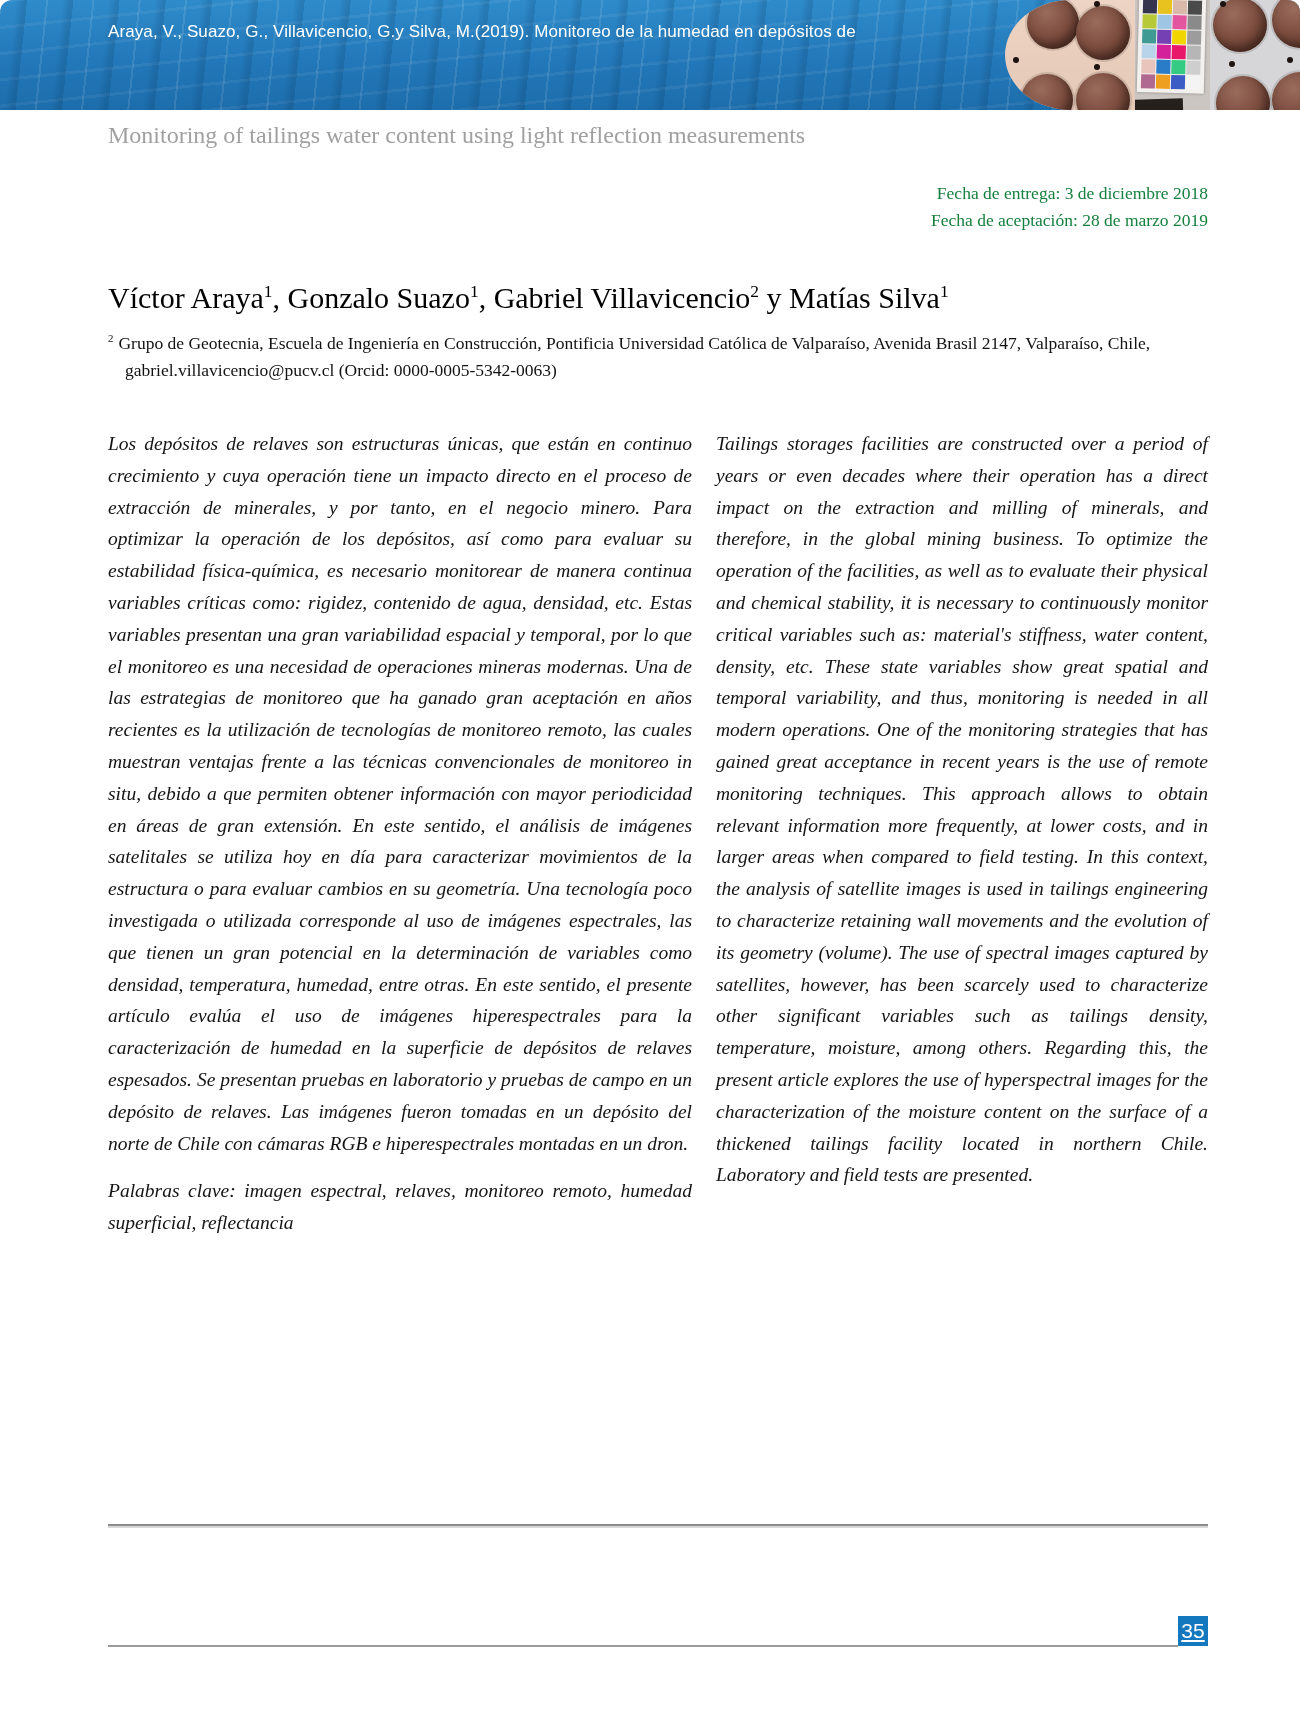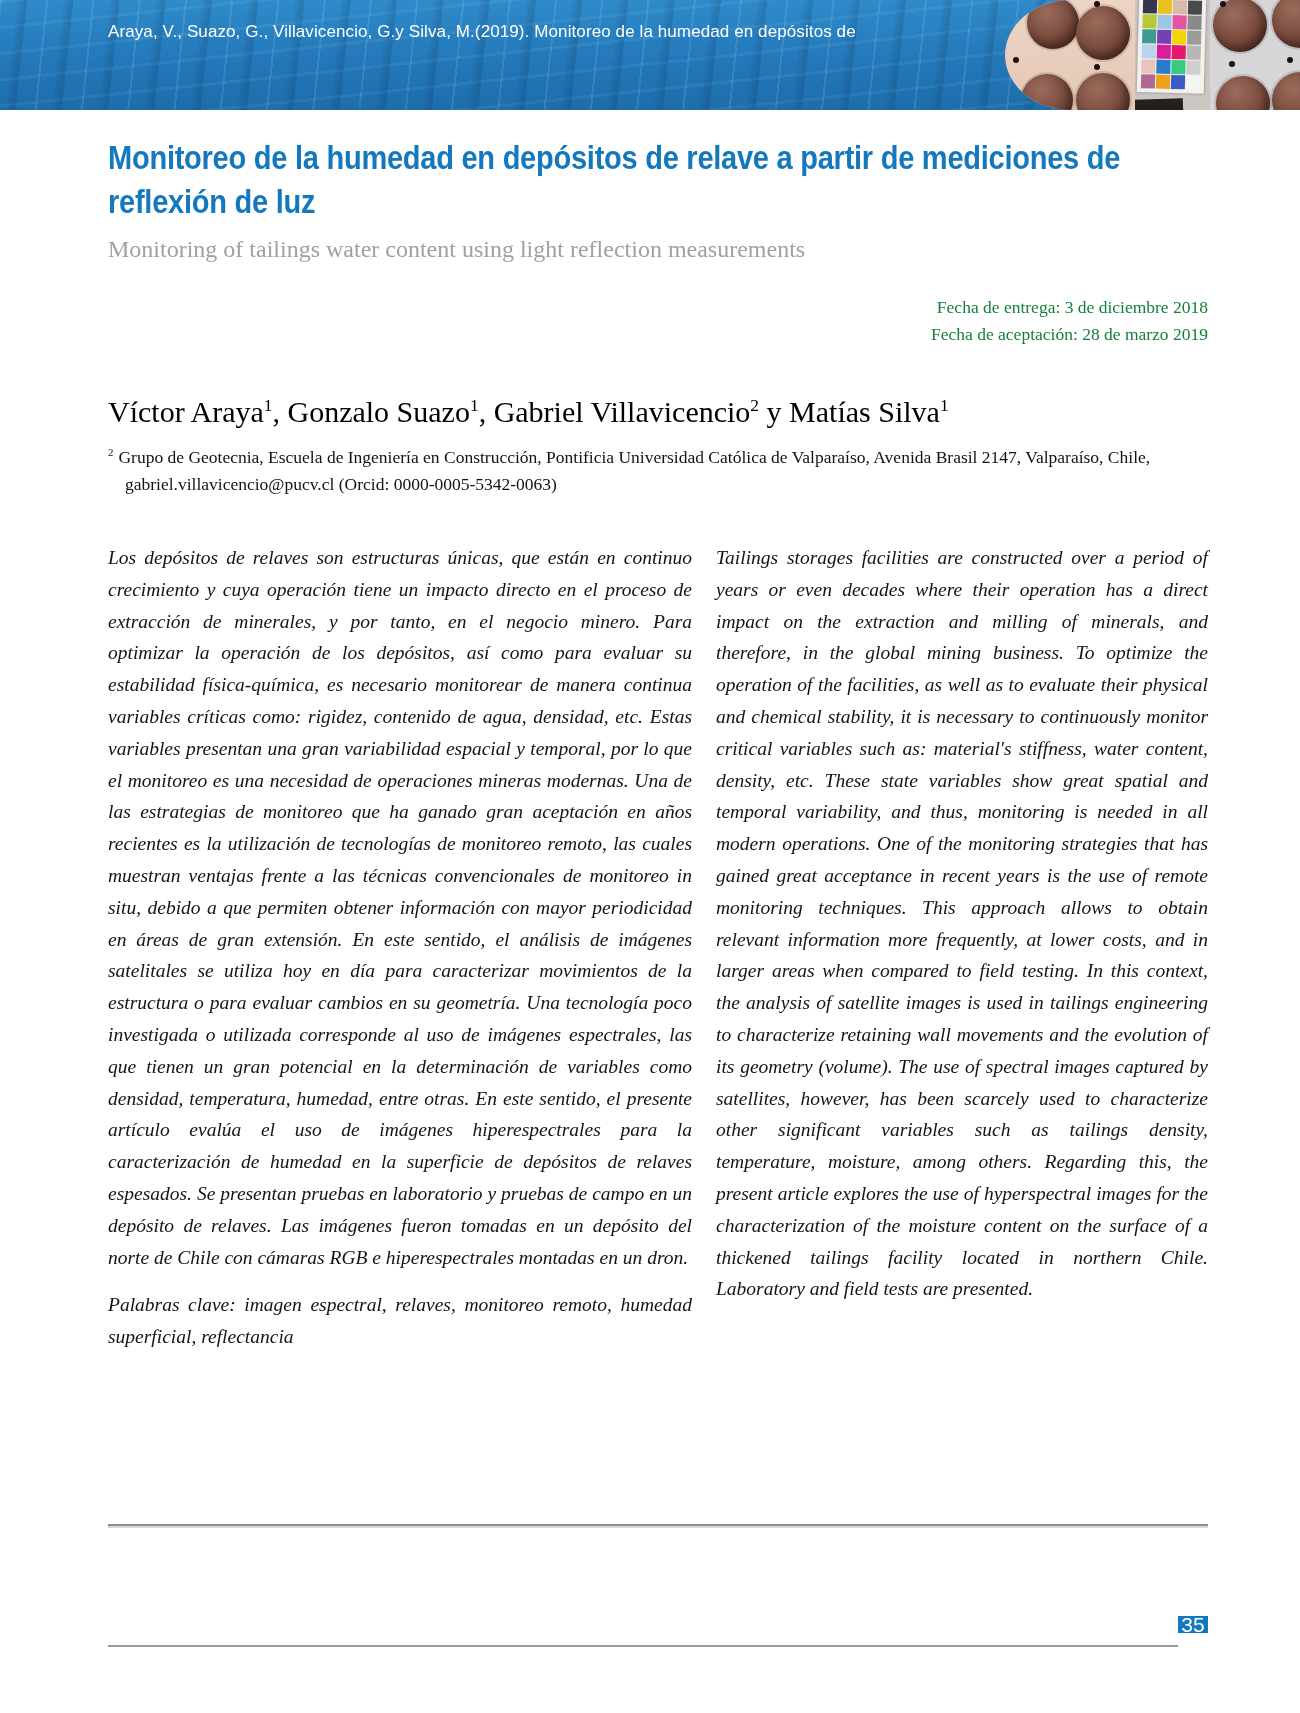--- a/index.html
+++ b/index.html
@@ -1,18 +1,18 @@
 <!DOCTYPE html>
 <html lang="es" style="--accent_blue: #1478be; --banner_blue: #2378b9; --banner_blue_light: #2f8bca; --banner_blue_dark: #1d6dab; --subtitle_gray: #a0a0a0;"><head>
 <meta charset="utf-8">
 <style>
   html,body { margin:0; padding:0; background:#ffffff; }
   .page {
     position:relative; width:1300px; height:1713px; background:#ffffff;
-    font-family:"Liberation Serif", serif; overflow:hidden;
+    font-family:"Liberation Serif", serif; overflow:hidden;border-radius:12px;
   }
 
   
   .banner {
     position:absolute; top:0; left:0; width:1300px; height:110px;
     background:
       repeating-linear-gradient(96deg,
         rgba(255,255,255,.10) 0 2px, rgba(255,255,255,0) 2px 16px,
         rgba(6,44,78,.16) 24px 27px, rgba(255,255,255,0) 27px 46px),
       repeating-linear-gradient(174deg,
@@ -66,21 +66,21 @@
     margin:0; font-style:italic; font-size:19.5px; line-height:31.8px;
     text-align:justify; color:#141414;
   }
   .keywords { margin-top:16px; }
 
   
   .rule-thick { position:absolute; left:108px; top:1524px; width:1100px; height:4px;
                 background:linear-gradient(180deg,#8d8d8d 0 50%, #d8d8d8 50% 100%); }
   .rule-thin  { position:absolute; left:108px; top:1645px; width:1070px; height:2px; background:#9b9b9b; }
   .badge {
-    position:absolute; left:1178px; top:1616px; width:30px; height:17px;
+    position:absolute; left:1178px; top:1616px; width:30px; height:30px;
     background:var(--accent_blue); color:#ffffff;
     font-family:"Liberation Sans", sans-serif; font-size:21px;
     display:flex; align-items:center; justify-content:center;text-decoration:underline;
   }
 </style>
 </head>
 <body>
 
 <div class="page">
 
@@ -136,24 +136,20 @@
         <div class="ball" style="left:62px; top:72px; width:56px; height:56px;"></div>
         <div class="hole" style="left:19px; top:61px;"></div>
         <div class="hole" style="left:77px; top:57px;"></div>
         <div class="hole" style="left:10px; top:1px;"></div>
       </div>
     </div>
   </header>
 
   <main class="main">
 
-    <h1 class="title">
-      <div class="title-line">Monitoreo de la humedad en depósitos de relave a partir de mediciones de</div>
-      <div class="title-line">reflexión de luz</div>
-    </h1>
 
     <div class="subtitle">Monitoring of tailings water content using light reflection measurements</div>
 
     <div class="dates">
       <div>Fecha de entrega: 3 de diciembre 2018</div>
       <div>Fecha de aceptación: 28 de marzo 2019</div>
     </div>
 
     <div class="authors"><span>Víctor Araya</span><sup>1</sup><span>, Gonzalo Suazo</span><sup>1</sup><span>, Gabriel Villavicencio</span><sup>2</sup><span> y Matías Silva</span><sup>1</sup></div>
 

